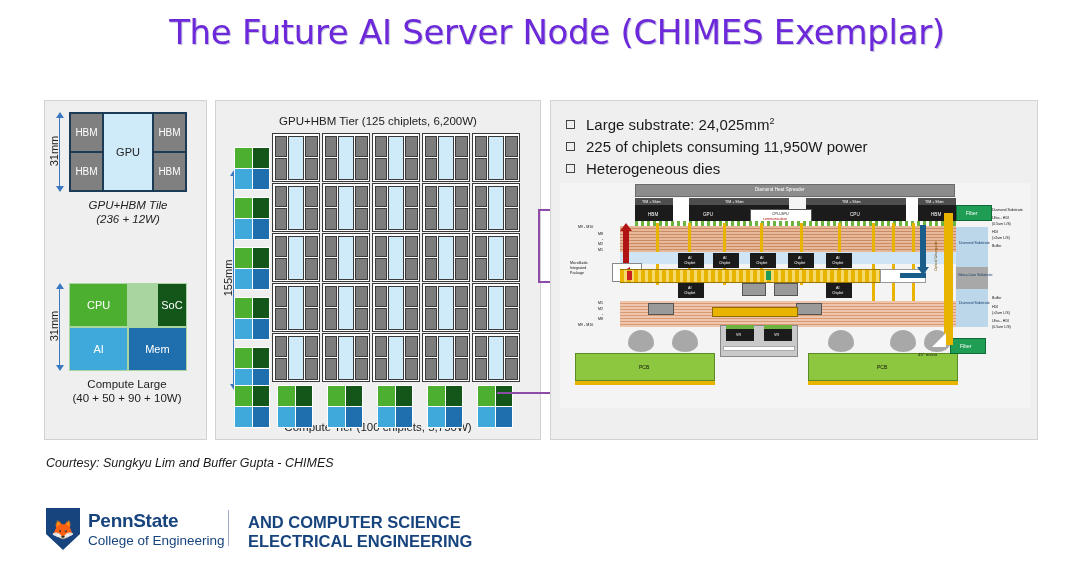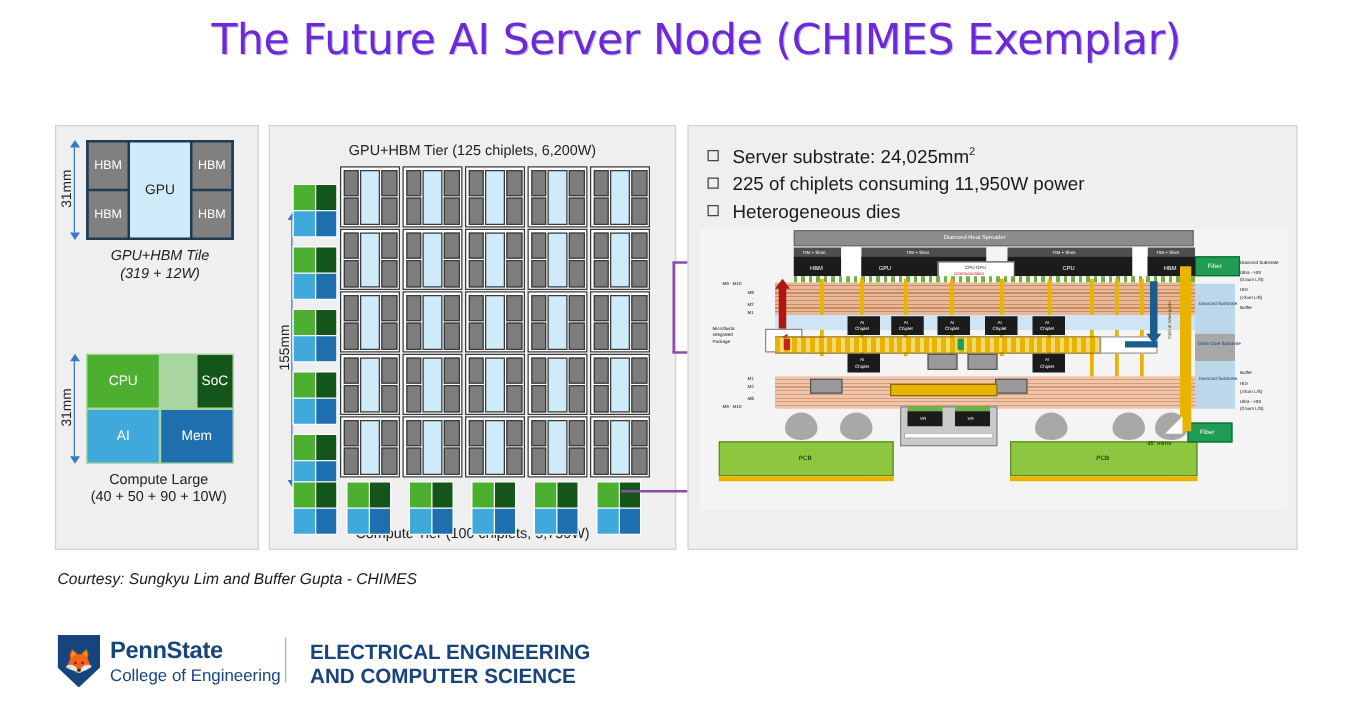--- a/index.html
+++ b/index.html
@@ -213,21 +213,21 @@
     </div>
     <div class="gpu">GPU</div>
     <div class="hbm-col">
       <div class="hbm">HBM</div>
       <div class="hbm">HBM</div>
     </div>
   </div>
 
   <div class="panel-caption" style="left:49px; top:198px; width:158px;font-style:italic;">
     <div>GPU+HBM Tile</div>
-    <div>(319 + 12W)</div>
+    <div>(236 + 12W)</div>
   </div>
 
   <div class="dim-v" style="left:54px; top:283px; height:88px;">
     <div class="head up"></div>
       <div class="bar"></div>
       <div class="head down"></div>
   </div>
   <div class="dim-label" style="left:30px; top:320px; width:48px; text-align:center;">31mm</div>
 
   <div class="compute-tile-big">
@@ -608,21 +608,21 @@
   <div class="conn" style="left:551px; top:282px; width:1.5px; height:111px;"></div>
   <div class="conn" style="left:551px; top:282px; width:62px; height:1.5px;"></div>
   <div class="conn" style="left:611px; top:277px; width:0;height:0;background:transparent;
               border-top:5px solid transparent;border-bottom:5px solid transparent;border-left:8px solid #8e4ca8;"></div>
 
   <div class="panel" id="panel-right"></div>
 
   <div class="bullets">
     <div class="bullet">
       <span class="box"></span>
-      <span><span>Server substrate: 24,025mm</span><sup>2</sup></span>
+      <span><span>Large substrate: 24,025mm</span><sup>2</sup></span>
     </div>
     <div class="bullet">
       <span class="box"></span>
       <span>225 of chiplets consuming 11,950W power</span>
     </div>
     <div class="bullet">
       <span class="box"></span>
       <span>Heterogeneous dies</span>
     </div>
   </div>
@@ -812,19 +812,19 @@
   <div class="footer">
     <div class="ps-shield">
       <span class="lion">🦊</span>
     </div>
     <div class="ps-text">
       <div class="l1">PennState</div>
       <div class="l2">College of Engineering</div>
     </div>
     <div class="vdiv"></div>
     <div class="ee-text">
+      <div>AND COMPUTER SCIENCE</div>
       <div>ELECTRICAL ENGINEERING</div>
-      <div>AND COMPUTER SCIENCE</div>
     </div>
 
   </div>
 
 </div>
 
 </body></html>

